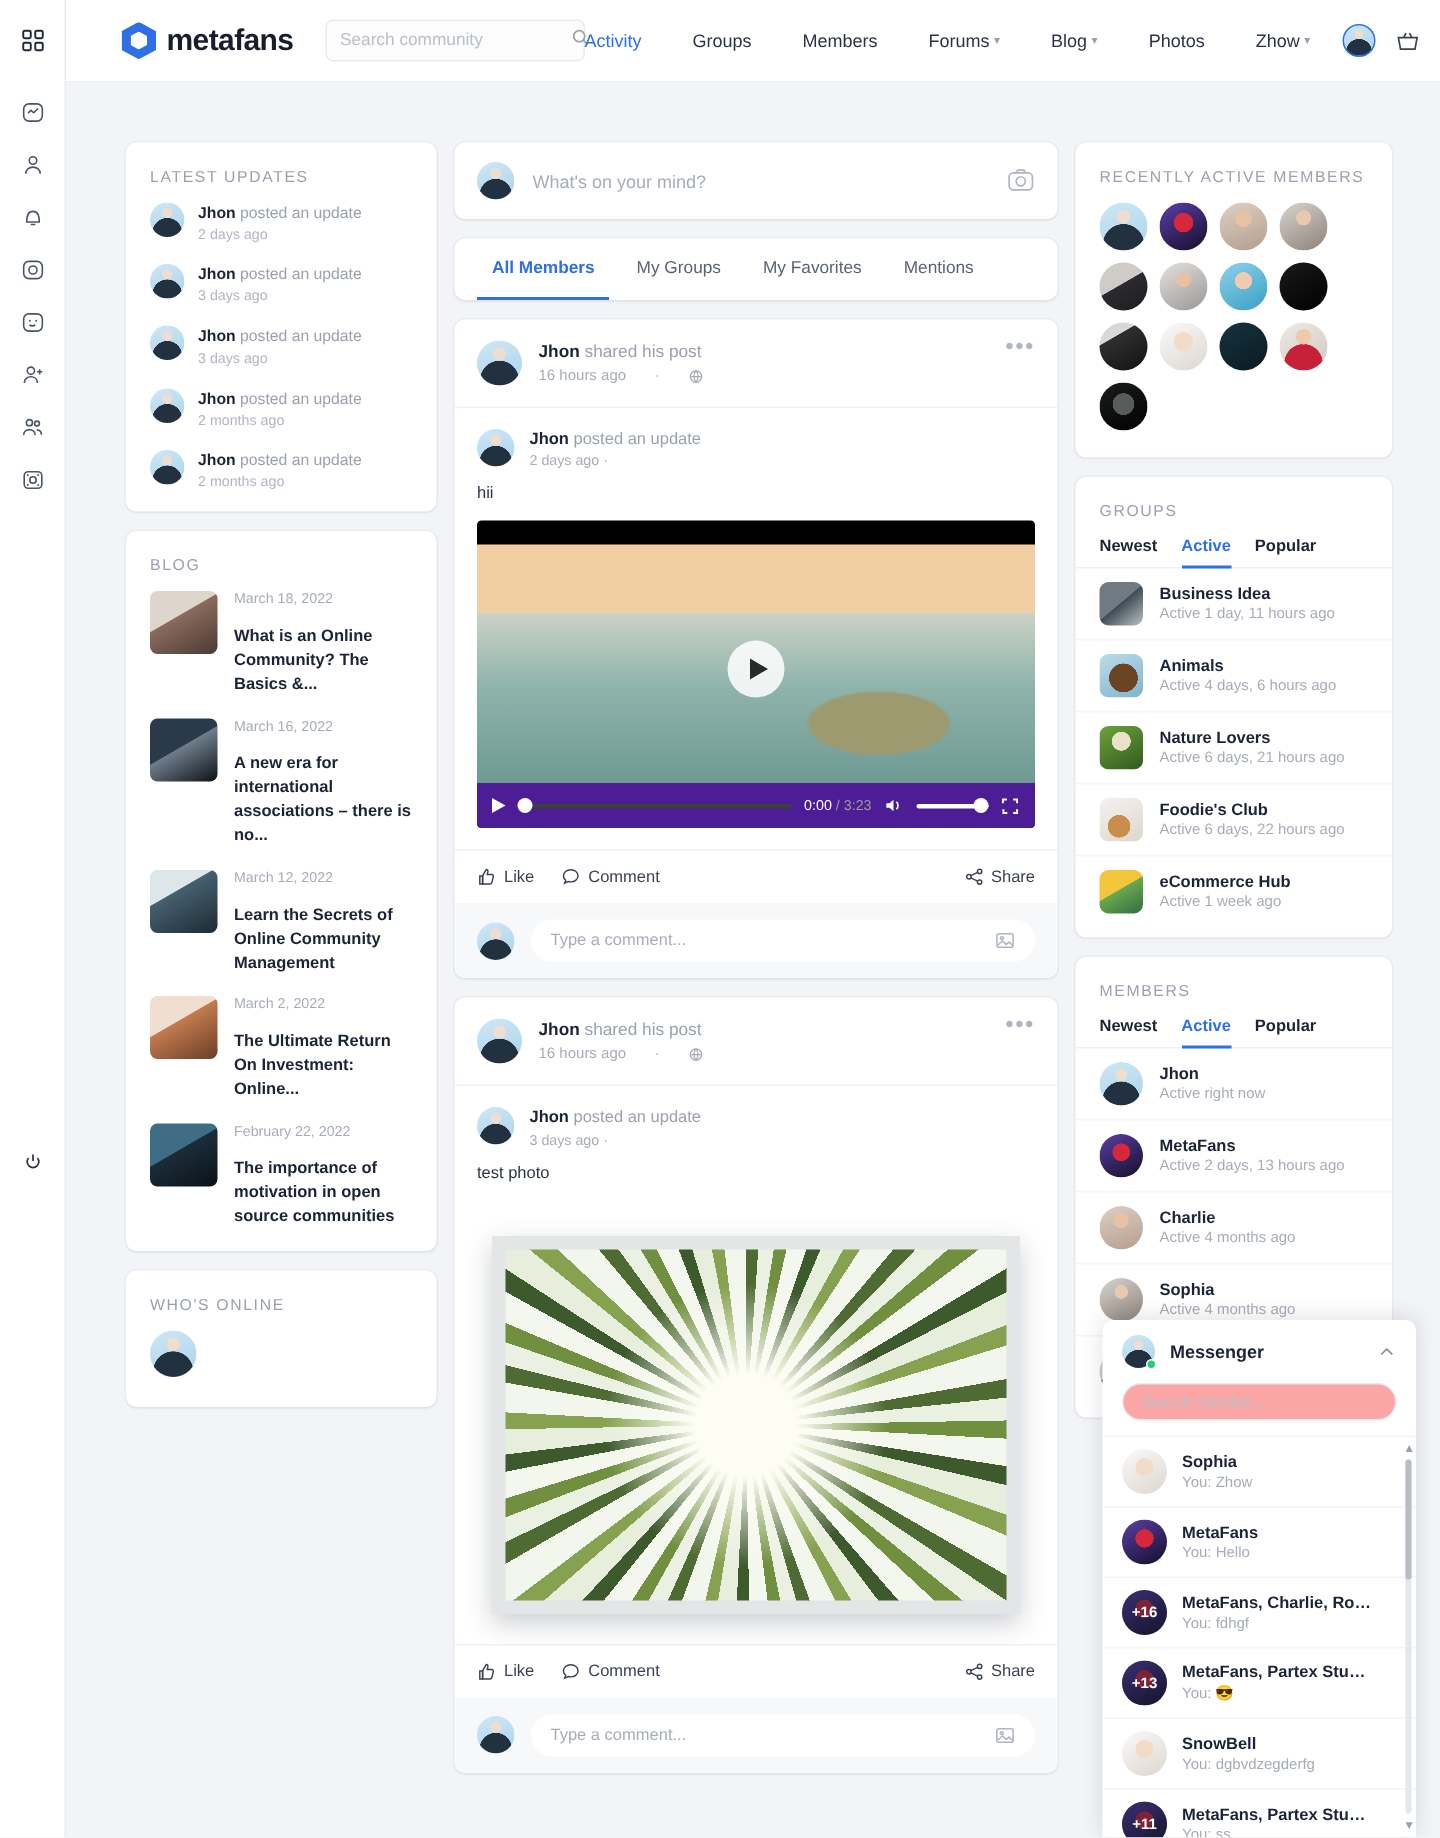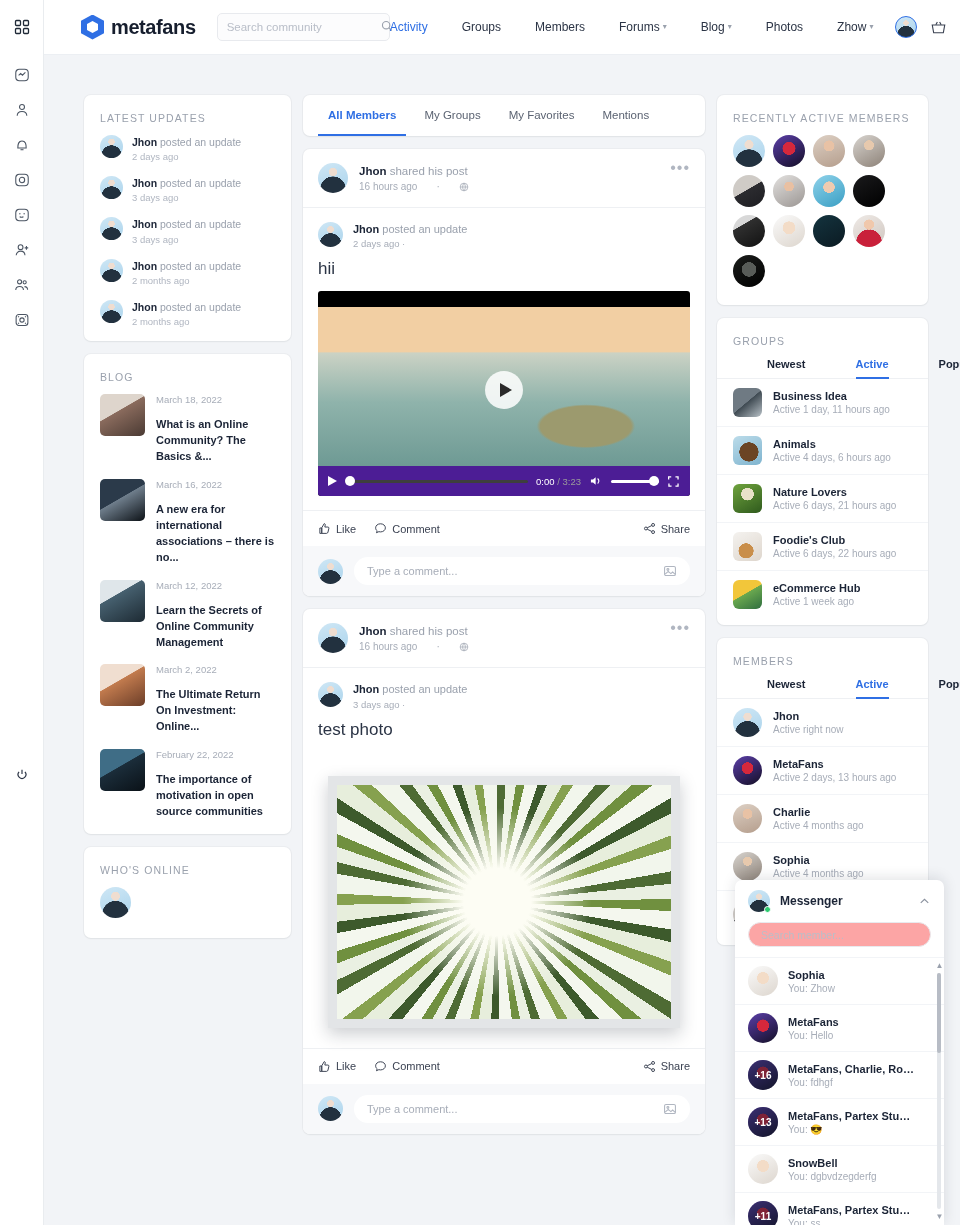--- a/index.html
+++ b/index.html
@@ -140,21 +140,21 @@
   .ph-name b { color: #1b2436; font-weight: bold; }
   .ph-meta { font-size: 10px; color: #a7adb8; margin-top: 2px; display: flex; align-items: center; gap: 19px; }
   .dots { margin-left: auto; color: #b0b6c1; font-size: 16px; letter-spacing:1px; cursor:pointer; line-height:0.6;}
   .divider { height: 1px; background: #eef0f3; }
 
   .inner-head { display: flex; align-items: flex-start; padding: 14px 15px 6px 15px; }
   .ih-av { width: 25px; height: 25px; border-radius: 50%; flex: none; margin-right: 10px; overflow:hidden;}
   .ih-name { font-size: 11px; color: #9aa1ad; line-height:1.4; }
   .ih-name b { color: #1b2436; font-weight: bold; }
   .ih-meta { font-size: 9.5px; color: #a7adb8; margin-top: 1px; }
-  .post-body { font-size: 17px; color: #2b3445; padding: 4px 15px 12px 15px; }
+  .post-body { font-size: 11px; color: #2b3445; padding: 4px 15px 12px 15px; }
 
   
   .video-wrap {
     margin: 0 15px 14px 15px; background: #000; border-radius: 3px;
     position: relative; height: 205px; overflow: hidden;
   }
   .video-pic { position: absolute; left:0; right: 0; top: 16px; bottom: 30px; }
   .playbig {
     position: absolute; left: 50%; top: 48%; transform: translate(-50%,-50%);
     width: 38px; height: 38px; border-radius: 50%; background: rgba(255,255,255,.85);
@@ -201,21 +201,21 @@
   .cb-field input::placeholder { color: #a7adb8; }
   .cb-ic { color: #b0b6c1; display:flex; cursor:pointer;}
 
   
   .ram-grid { display: flex; flex-wrap: wrap; gap: 8px; padding: 0 16px 18px 16px; }
   .ram-av { width: 32px; height: 32px; border-radius: 50%; overflow: hidden; cursor: pointer; flex:none;}
 
   .subtabs { display: flex; padding: 0 16px; border-bottom: 1px solid #eef0f3; gap: 16px; }
   .stab {
     font-size: 11px; color: #1b2436; font-weight: bold; padding-bottom: 7px;
-    cursor: pointer; border-bottom: 2px solid transparent; margin-bottom: -1px; margin-left: 34px;
+    cursor: pointer; border-bottom: 2px solid transparent; margin-bottom: -1px;
   }
   .stab.active { color: #2f6fe4; border-bottom-color: #2f6fe4; }
 
   .lrow { display: flex; align-items: center; padding: 9px 16px; border-bottom: 1px solid #f2f4f7; cursor:pointer;}
   .lrow:last-child { border-bottom: none; }
   .lrow-av { width: 29px; height: 29px; border-radius: 50%; flex: none; margin-right: 11px; overflow:hidden;}
   .lrow-grp { border-radius: 6px; }
   .lrow-name { font-size: 11px; font-weight: bold; color: #1b2436; }
   .lrow-sub { font-size: 10px; color: #a7adb8; margin-top: 2px; }
   .list-pad { padding-bottom: 7px; }
@@ -539,20 +539,33 @@
       <div class="card-title">WHO'S ONLINE</div>
       <div class="wo-body">
         <div class="wo-av ph-man"></div>
       </div>
     </div>
 
   </div>
 
   <div class="col-mid">
 
+    <div class="card">
+      <div class="composer">
+        <div class="comp-av ph-man"></div>
+        <input class="comp-input" placeholder="What's on your mind?" style="">
+        <span class="cam-btn">
+          <svg width="19" height="19" viewBox="0 0 20 20" fill="none" stroke="currentColor" stroke-width="1.2">
+            <rect x="1.8" y="4.4" width="16.4" height="12" rx="3"></rect>
+                <circle cx="10" cy="10.4" r="3.2"></circle>
+            <path d="M6.7 4.4l1.1-1.8h4.4l1.1 1.8"></path>
+          </svg>
+        </span>
+      </div>
+    </div>
 
     <div class="card">
       <div class="tabs">
         <div class="tab active">All Members</div>
         <div class="tab">My Groups</div>
         <div class="tab">My Favorites</div>
         <div class="tab">Mentions</div>
       </div>
     </div>
 

